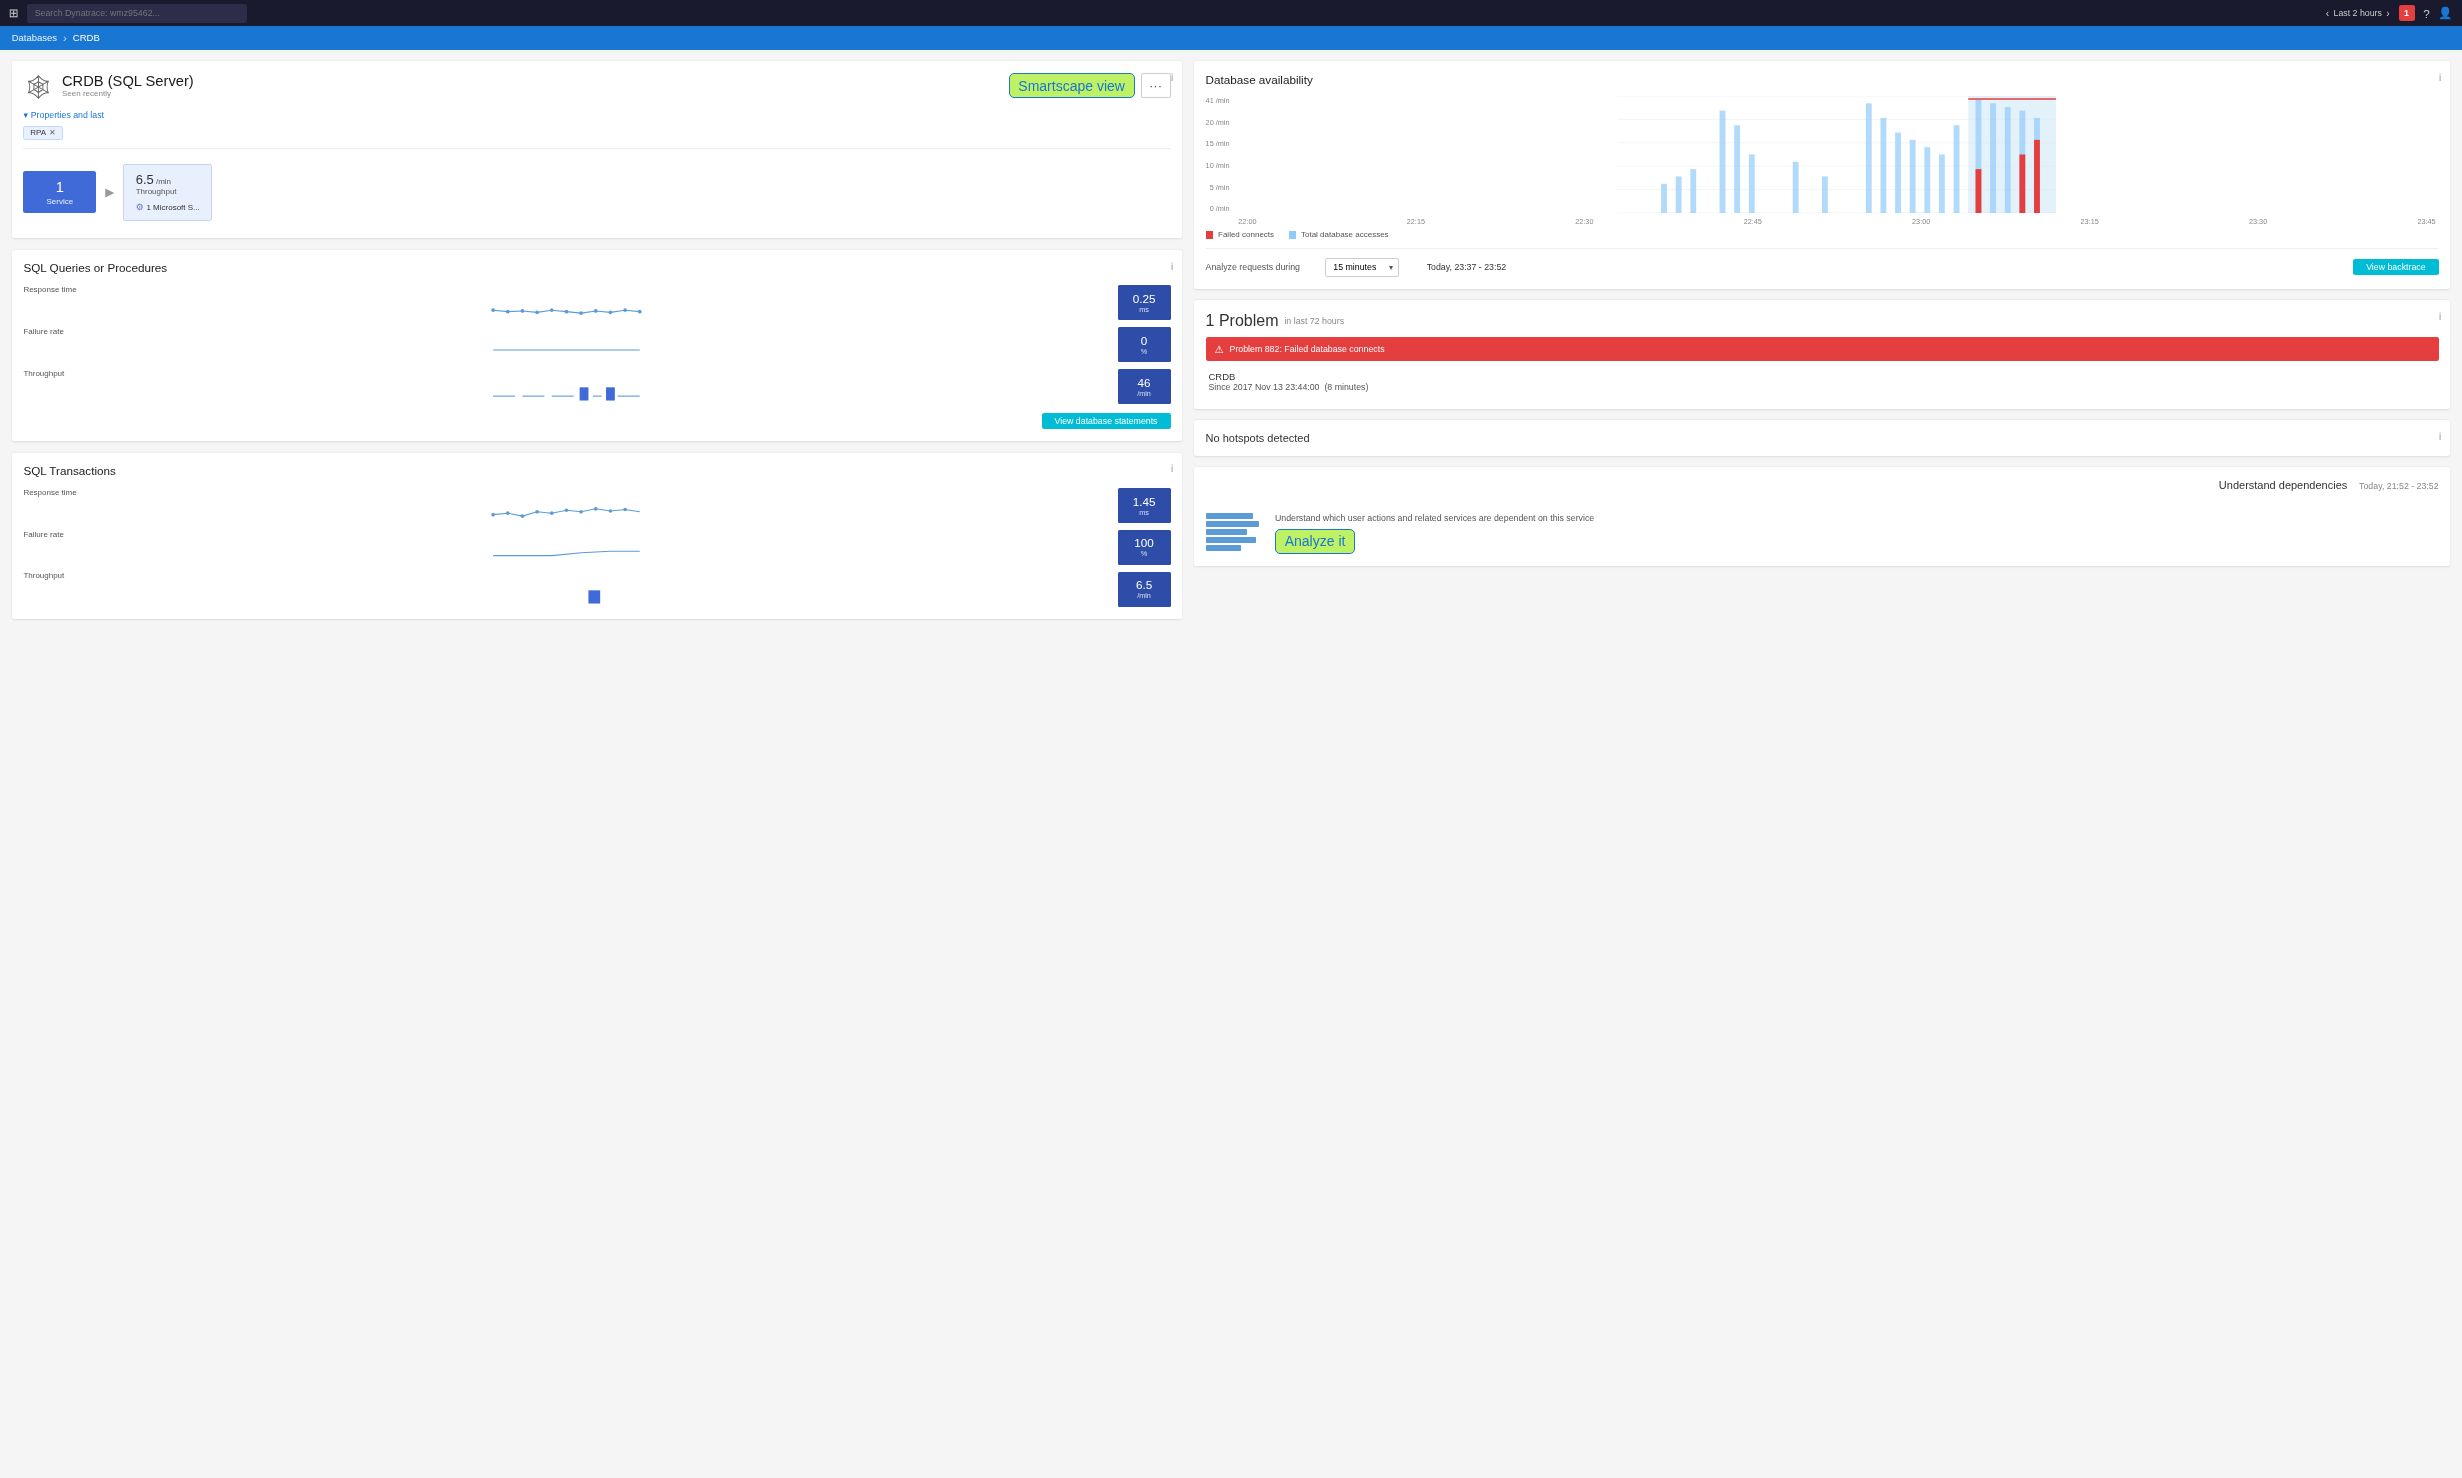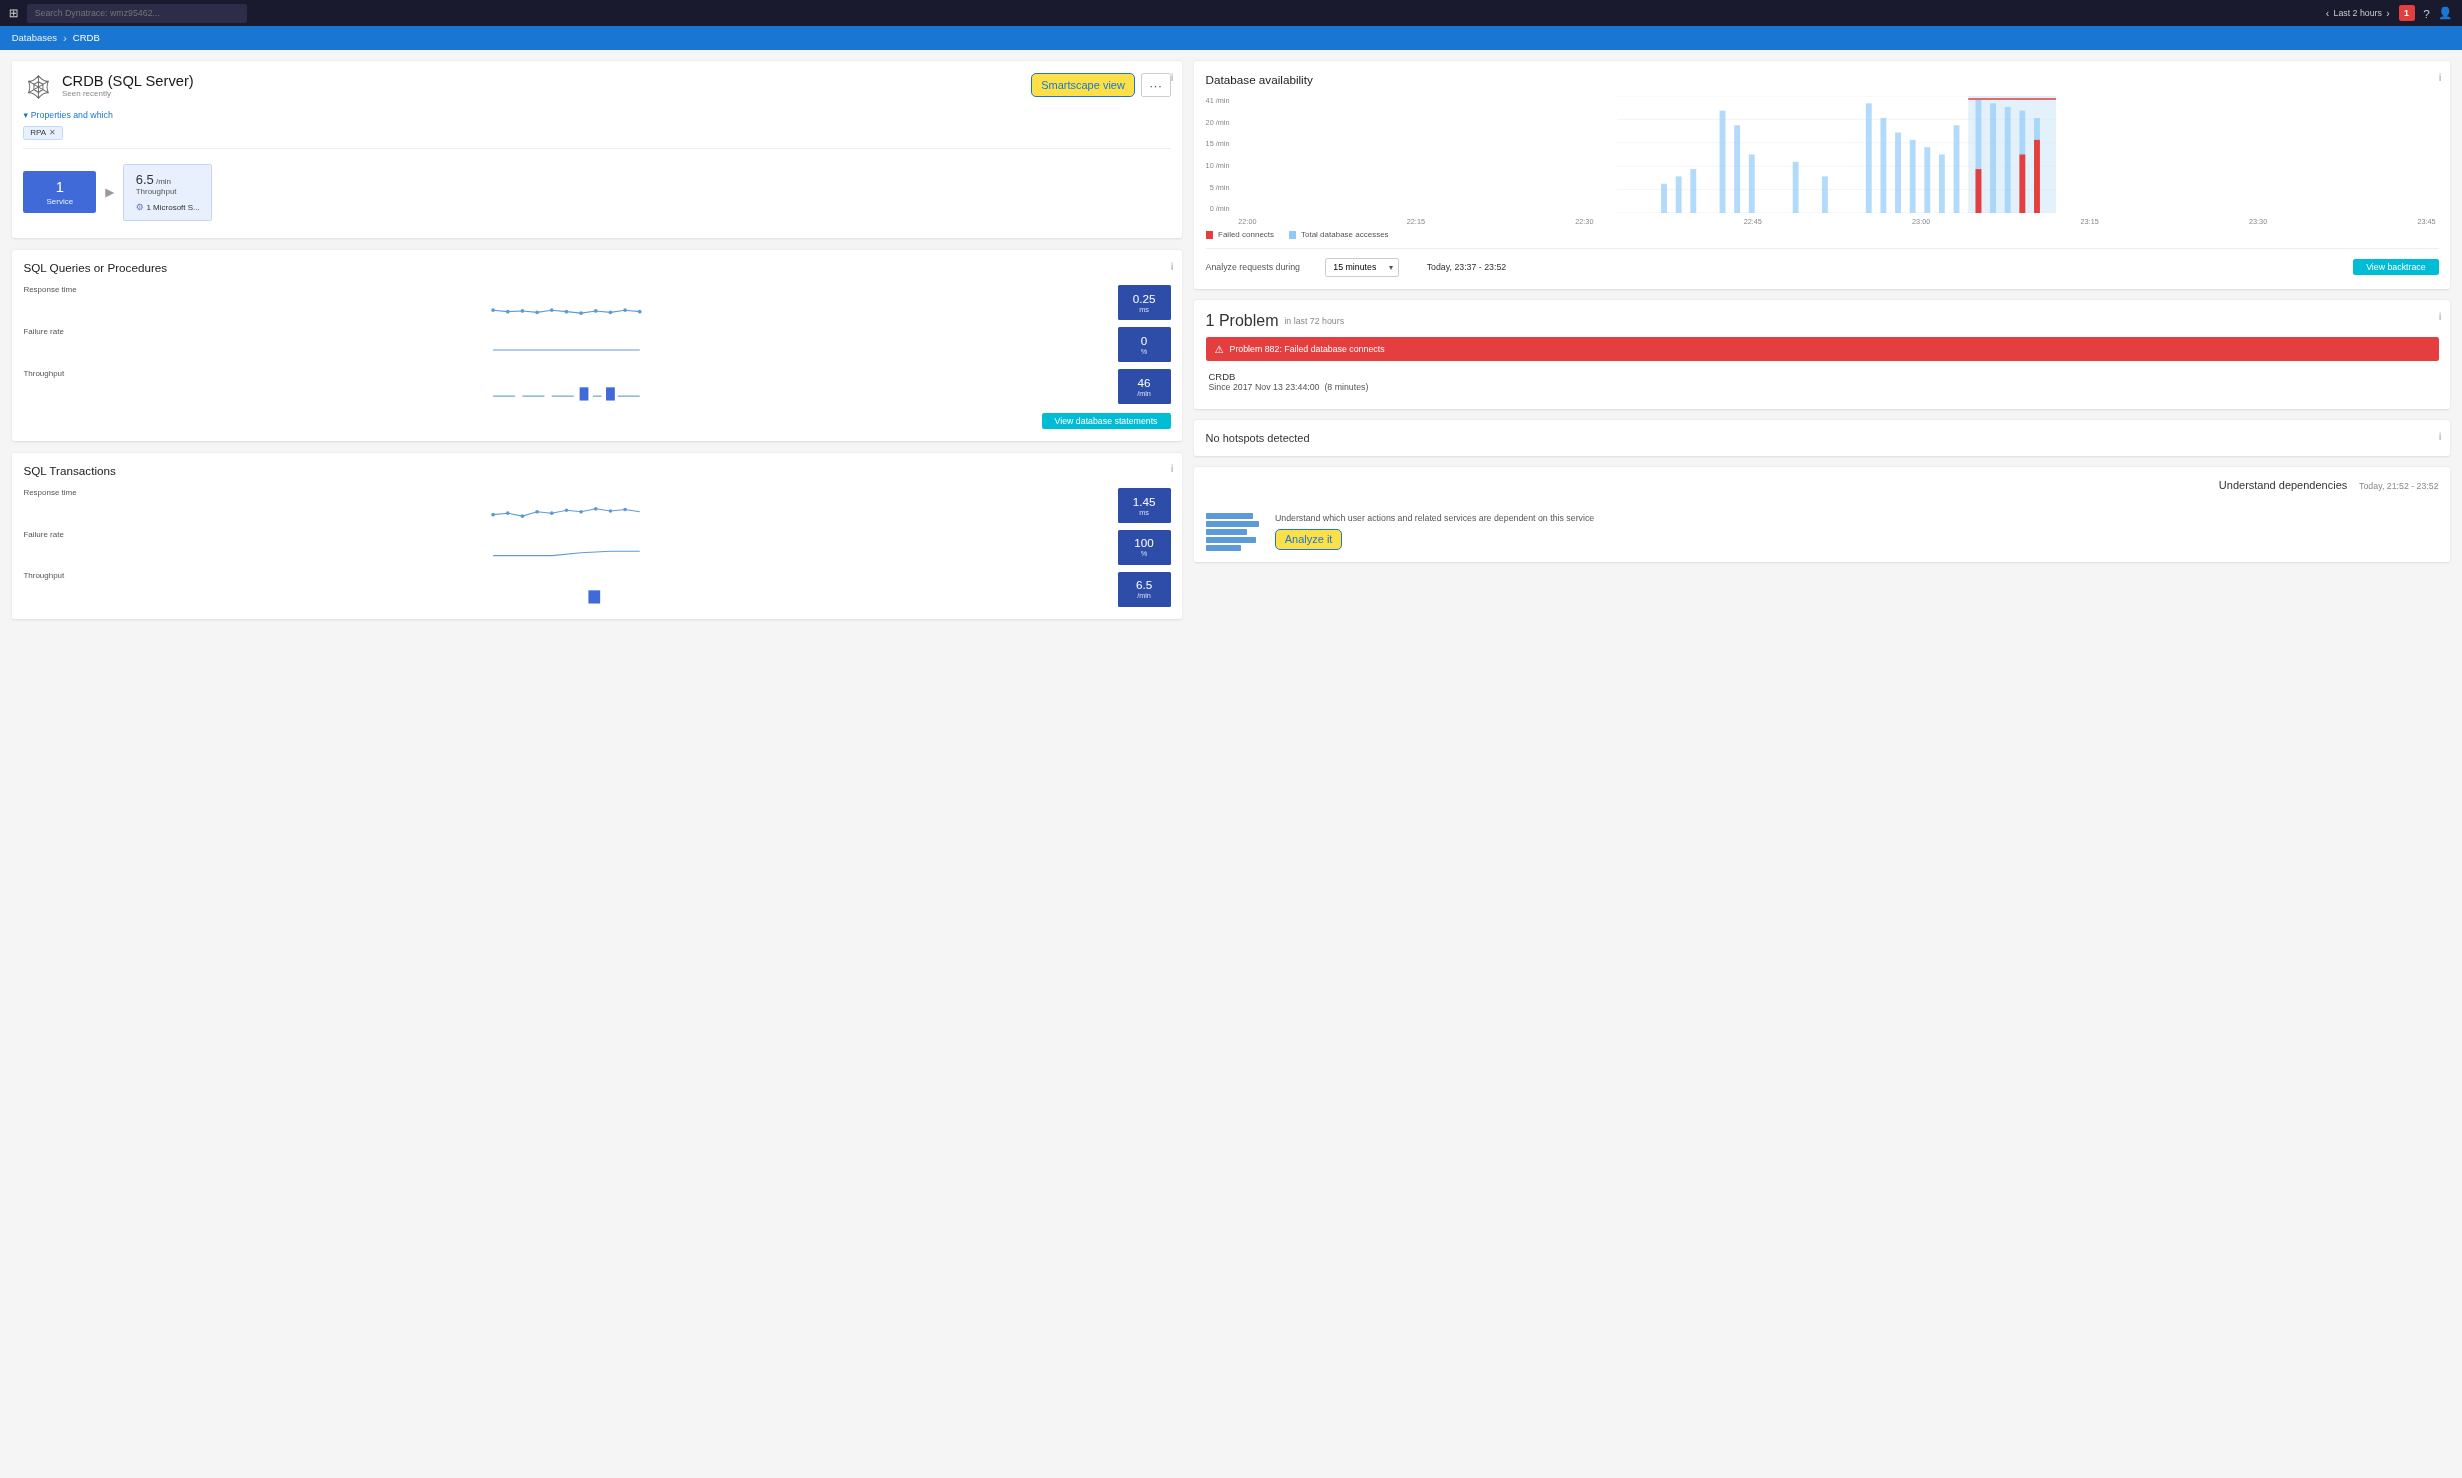--- a/index.html
+++ b/index.html
@@ -80,24 +80,24 @@
 
     
     .entity-header { display: flex; align-items: flex-start; gap: 8.8px; margin-bottom: 8.8px; }
     .entity-icon { font-size: 23.5px; color: #666; }
     .entity-title h2 { font-size: 14.7px; font-weight: 400; color: #1a1a1a; }
     .entity-title .subtitle { color: #888; font-size: 8px; }
     .entity-actions { margin-left: auto; display: flex; gap: 5.9px; }
     .btn-outline {
       border: 0.7px solid #1976d2;
       color: #1976d2;
-      background: #fde047;
+      background: #bef264;
       padding: 3.7px 8.8px;
       border-radius: 5px;
-      font-size: 11px;
+      font-size: 14px;
       cursor: pointer;
     }
     .btn-more {
       border: 0.7px solid #ccc;
       background: white;
       padding: 3.7px 7.3px;
       border-radius: 2.2px;
       cursor: pointer;
       color: #555;
     }
@@ -258,21 +258,21 @@
           <div class="subtitle">Seen recently</div>
         </div>
         <div class="entity-actions">
           <button class="btn-outline">Smartscape view</button>
           <button class="btn-more">···</button>
         </div>
       </div>
 
       <div class="properties-toggle">
         <span>▾</span>
-        <span>Properties and which</span>
+        <span>Properties and last</span>
       </div>
       <div style="margin-bottom:8.8px;">
         <span class="tag-chip">
           <span>RPA</span>
           <span class="remove">✕</span>
         </span>
       </div>
 
       <hr>
 

